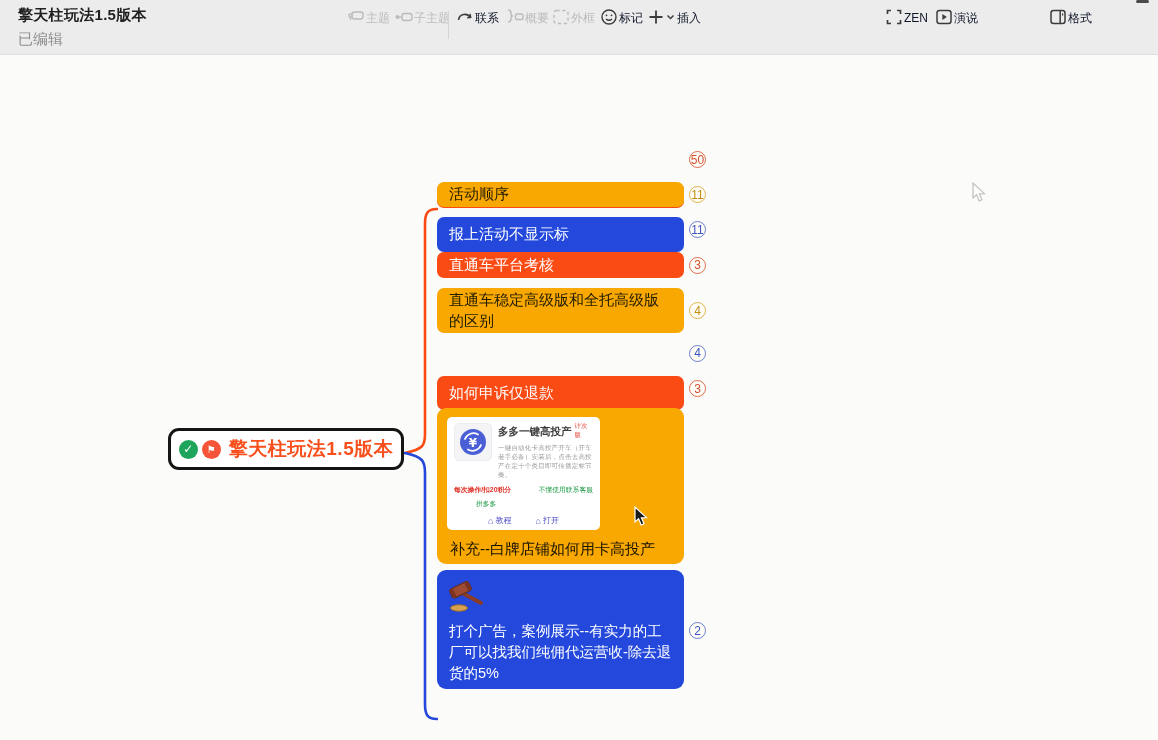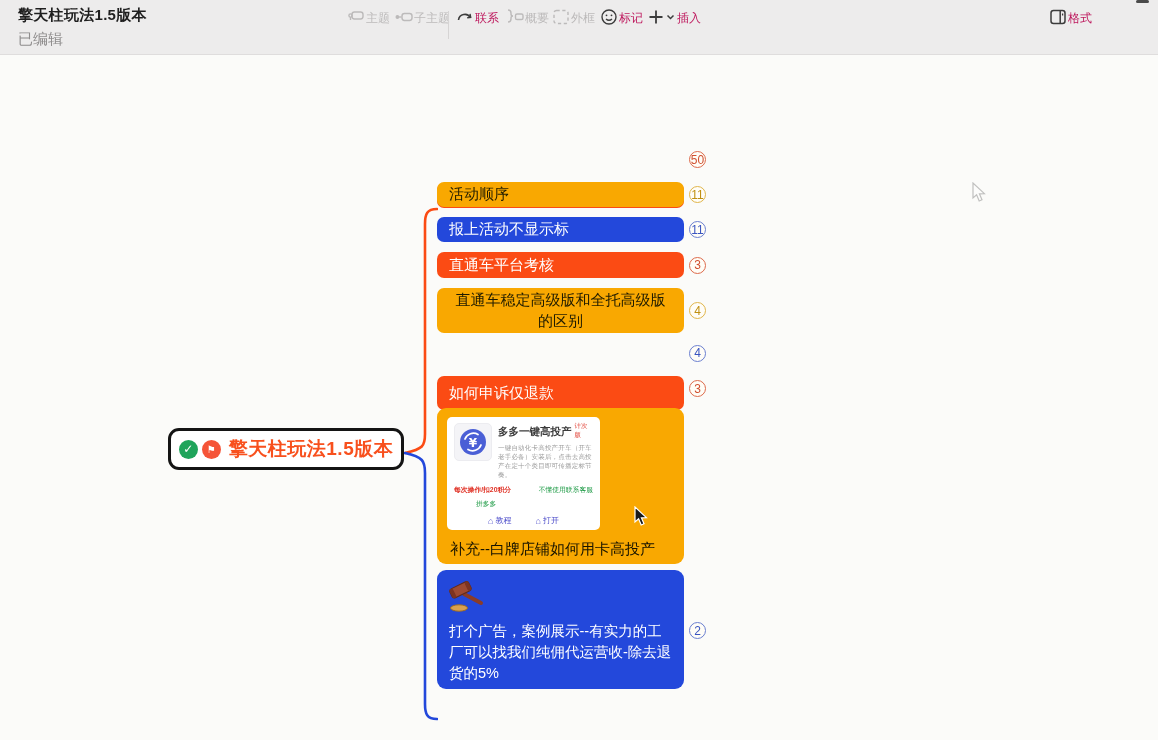--- a/index.html
+++ b/index.html
@@ -9,21 +9,21 @@
 
   
   .header { position:absolute; left:0; top:0; width:1158px; height:55px;
     background:#edecec; border-bottom:1px solid #dfdddd; }
   .title-block { position:absolute; left:18px; top:6px; }
   .doc-title { font-size:15px; font-weight:bold; color:#1f1f1f; letter-spacing:.3px; }
   .doc-status { font-size:15px; color:#8f8d8d; margin-top:5px; }
   .toolbar { position:absolute; left:346px; top:5px; display:flex; align-items:flex-start; }
   .tool { width:48px; display:flex; flex-direction:row; align-items:center; cursor:pointer; }
   .tool-icon { height:24px; display:flex; align-items:center; justify-content:center; color:#3c3c3c; }
-  .tool-label { font-size:12px; color:#be185d; margin-top:2px; white-space:nowrap; }
+  .tool-label { font-size:12px; color:#0f172a; margin-top:2px; white-space:nowrap; }
   .tool.dim .tool-icon, .tool.dim .tool-label { color:#bcbaba; }
   .tb-divider { width:1px; height:28px; background:#d6d4d4; margin:6px 6px 0 6px; }
   .right-tools { position:absolute; left:884px; top:5px; display:flex; }
   .fmt-tool { position:absolute; left:1048px; top:5px; }
   .win-dash { position:absolute; left:1136px; top:0; width:13px; height:3px; background:#4a4a4a; border-radius:2px; }
 
   
   .root-node { position:absolute; left:168px; top:372px; width:236px; height:42px;
     background:#ffffff; border:3px solid #141414; border-radius:11px;
     display:flex; align-items:center; justify-content:center; gap:4px; cursor:pointer; }
@@ -31,21 +31,21 @@
   .mk { width:19px; height:19px; border-radius:50%; display:flex; align-items:center;
     justify-content:center; color:#fff; font-size:12px; font-weight:bold; }
   .mk-check { background:#1fa45b; }
   .mk-flag  { background:#f55438; font-size:10px; }
 
   .brace { position:absolute; left:398px; top:150px; }
 
   .bn { position:absolute; left:437px; width:247px; border-radius:7px;
     display:flex; align-items:center; padding:0 12px; font-size:15px; cursor:pointer; }
   .bn.red    { background:#fb4b14; color:#ffffff; }
-  .bn.orange { background:#f9a801; color:#201c00;text-align:center; }
+  .bn.orange { background:#f9a801; color:#201c00; }
   .bn.blue   { background:#2348db; color:#ffffff; }
   .bn.multi  { line-height:1.35; padding-top:4px; padding-bottom:4px; }
 
   .badge { position:absolute; left:689px; width:17px; height:17px; border-radius:50%;
     background:#fffdf7; display:flex; align-items:center; justify-content:center;
     font-size:12px; cursor:pointer; }
   .badge.red    { border:1.5px solid #dd6a4b; color:#d05030; }
   .badge.orange { border:1.5px solid #e0b54a; color:#c08f10; }
   .badge.blue   { border:1.5px solid #6a7fd0; color:#3a55c0; }
 
@@ -155,20 +155,39 @@
         <div class="tool-icon">
           <svg width="30" height="20" viewBox="0 0 30 20" fill="none" stroke="currentColor" stroke-width="1.8">
             <path d="M9 3.5 v13 M2.5 10 h13"></path>
               <path d="M20.5 8.5 l3 3 l3 -3" stroke-width="1.5"></path>
           </svg>
         </div>
         <div class="tool-label">插入</div>
       </div>
     </div>
 
+    <div class="right-tools">
+      <div class="tool" style="width:50px">
+        <div class="tool-icon">
+          <svg width="20" height="20" viewBox="0 0 20 20" fill="none" stroke="currentColor" stroke-width="1.7">
+            <path d="M7 3.5 H3.5 V7 M13 3.5 H16.5 V7 M7 16.5 H3.5 V13 M13 16.5 H16.5 V13"></path>
+          </svg>
+        </div>
+        <div class="tool-label">ZEN</div>
+      </div>
+      <div class="tool" style="width:50px">
+        <div class="tool-icon">
+          <svg width="20" height="20" viewBox="0 0 20 20" fill="none" stroke="currentColor" stroke-width="1.5">
+            <rect x="3" y="3.5" width="14" height="13" rx="2.5"></rect>
+              <path d="M8.4 7 L12.8 10 L8.4 13 Z" fill="currentColor" stroke="none"></path>
+          </svg>
+        </div>
+        <div class="tool-label">演说</div>
+      </div>
+    </div>
     <div class="fmt-tool">
       <div class="tool">
         <div class="tool-icon">
           <svg width="20" height="20" viewBox="0 0 20 20" fill="none" stroke="currentColor" stroke-width="1.5">
             <rect x="3" y="3.5" width="14" height="13" rx="2.5"></rect>
               <path d="M12.2 3.5 v13"></path>
               <path d="M14.6 6.5 v2" stroke-width="1.3"></path>
           </svg>
         </div>
         <div class="tool-label">格式</div>
@@ -189,21 +208,21 @@
       <span class="mk mk-flag">⚑</span>
       <span class="root-label">擎天柱玩法1.5版本</span>
     </div>
 
     <div class="bn red" style="top:91px;  height:25px;margin-top:36px;">
         <span>上链接</span>
       </div>
     <div class="bn orange" style="top:126px; height:25px;">
         <span>活动顺序</span>
       </div>
-    <div class="bn blue" style="top:161px; height:25px;">
+    <div class="bn blue" style="top:161px; height:35px;">
         <span>报上活动不显示标</span>
       </div>
     <div class="bn red" style="top:196px; height:26px;">
         <span>直通车平台考核</span>
       </div>
     <div class="bn orange multi" style="top:232px; height:45px;">
         <span>直通车稳定高级版和全托高级版的区别</span>
       </div>
     <div class="bn red" style="top:320px; height:34px;">
         <span>如何申诉仅退款</span>

